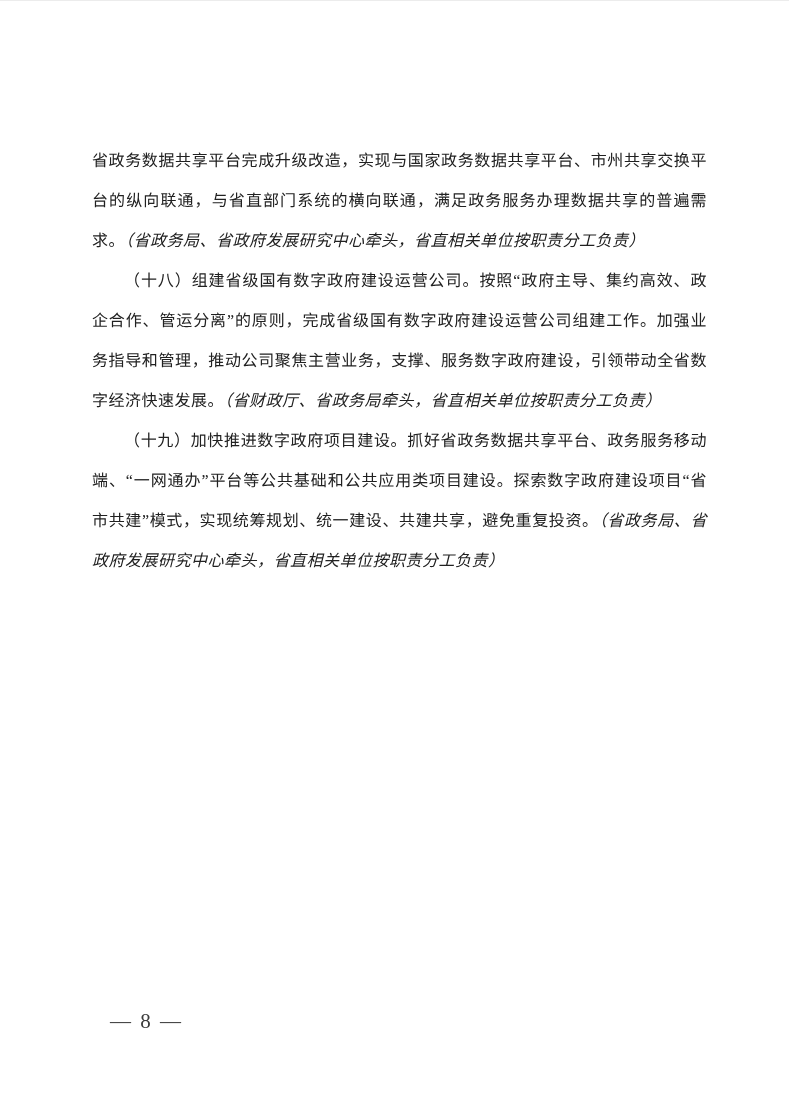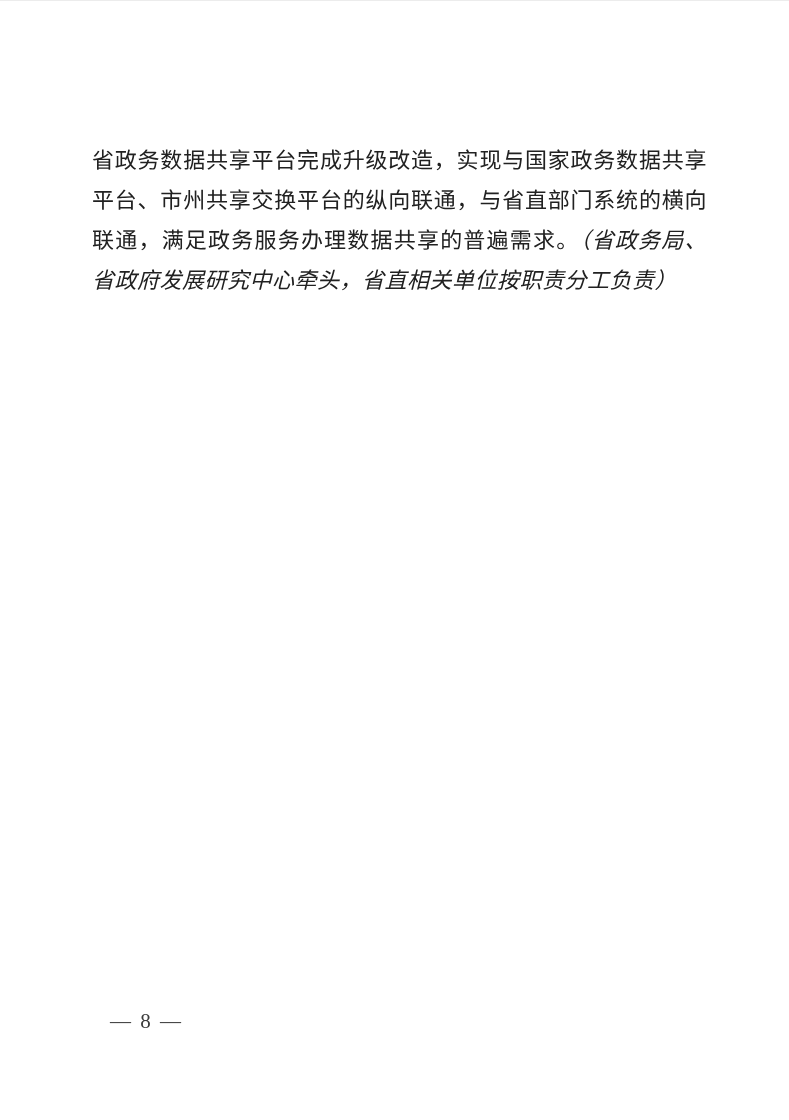--- a/index.html
+++ b/index.html
@@ -19,21 +19,21 @@
     box-sizing: border-box;
   }
   .content {
     position: absolute;
     top: 140px;
     left: 92px;
     width: 615px;
   }
   .para {
     margin: 0;
-    font-size: 22px;
+    font-size: 16px;
     line-height: 40px;
     text-align: justify;
     text-justify: inter-character;
     letter-spacing: 0.5px;
   }
   .para.indent {
     text-indent: 2em;
   }
   .para.no-indent {
     text-indent: 0;
@@ -55,20 +55,22 @@
 </style>
 </head>
 <body>
 
 <div class="page">
   <main class="content">
 
     <p class="para no-indent"><span>省政务数据共享平台完成升级改造，实现与国家政务数据共享平台、市州共享交换平台的纵向联通，与省直部门系统的横向联通，满足政务服务办理数据共享的普遍需求。</span><span class="attribution">（省政务局、省政府发展研究中心牵头，省直相关单位按职责分工负责）</span></p>
 
 
+    <p class="para indent"><span>（十八）组建省级国有数字政府建设运营公司。按照“政府主导、集约高效、政企合作、管运分离”的原则，完成省级国有数字政府建设运营公司组建工作。加强业务指导和管理，推动公司聚焦主营业务，支撑、服务数字政府建设，引领带动全省数字经济快速发展。</span><span class="attribution">（省财政厅、省政务局牵头，省直相关单位按职责分工负责）</span></p>
 
+    <p class="para indent"><span>（十九）加快推进数字政府项目建设。抓好省政务数据共享平台、政务服务移动端、“一网通办”平台等公共基础和公共应用类项目建设。探索数字政府建设项目“省市共建”模式，实现统筹规划、统一建设、共建共享，避免重复投资。</span><span class="attribution">（省政务局、省政府发展研究中心牵头，省直相关单位按职责分工负责）</span></p>
 
   </main>
 
   <footer class="footer">
     <span>— 8 —</span>
   </footer>
 </div>
 
 </body></html>

